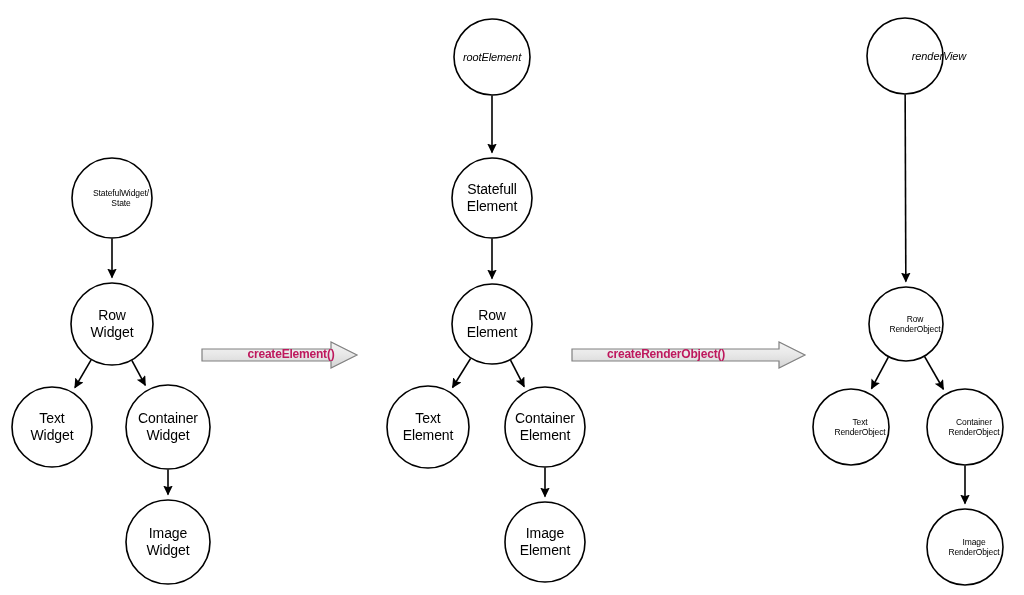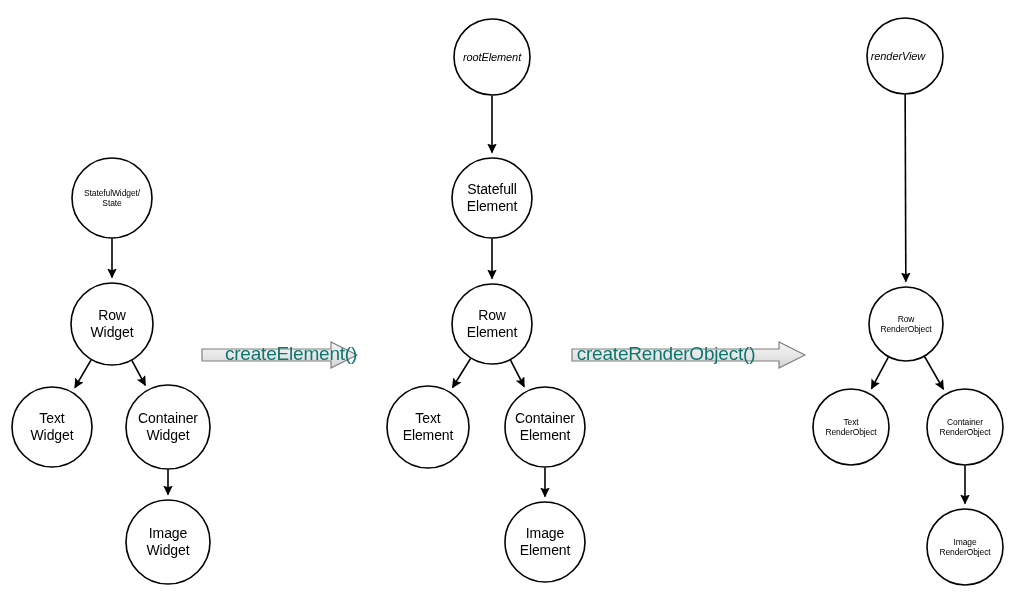--- a/index.html
+++ b/index.html
@@ -42,27 +42,27 @@
     color: #000000;
     font-family: "Liberation Sans", sans-serif;
     line-height: 1.18;
     transform: translate(-50%, -50%);
     white-space: pre-line;
     pointer-events: none;
     letter-spacing: -0.1px;
   }
   .size-lg { font-size: 14px; }
   .size-md { font-size: 11px; font-style: italic; }
-  .size-sm { font-size: 8.5px; }
+  .size-sm { font-size: 8.5px; margin-left: 9px; }
   .arrow-label {
     position: absolute;
     transform: translate(-50%, -50%);
-    font-size: 19px;
-    font-weight: normal;
-    color: #0f766e;
+    font-size: 12px;
+    font-weight: bold;
+    color: #be185d;
     font-family: "Liberation Sans", sans-serif;
     white-space: nowrap;
     letter-spacing: -0.2px;
   }
 </style>
 </head>
 <body>
 
 <div id="canvas">
   <svg class="layer" id="svg-layer" viewBox="0 0 1024 595" xmlns="http://www.w3.org/2000/svg">
@@ -129,21 +129,21 @@
       <div class="node-label size-lg" style="left: 492px; top: 198px;">Statefull
 Element</div>
       <div class="node-label size-lg" style="left: 492px; top: 324px;">Row
 Element</div>
       <div class="node-label size-lg" style="left: 428px; top: 427px;">Text
 Element</div>
       <div class="node-label size-lg" style="left: 545px; top: 427px;">Container
 Element</div>
       <div class="node-label size-lg" style="left: 545px; top: 542px;">Image
 Element</div>
-      <div class="node-label size-md" style="left: 898px; top: 56px;">renderView</div>
+      <div class="node-label size-md" style="left: 939px; top: 56px;">renderView</div>
       <div class="node-label size-sm" style="left: 906px; top: 324px;">Row
 RenderObject</div>
       <div class="node-label size-sm" style="left: 851px; top: 427px;">Text
 RenderObject</div>
       <div class="node-label size-sm" style="left: 965px; top: 427px;">Container
 RenderObject</div>
       <div class="node-label size-sm" style="left: 965px; top: 547px;">Image
 RenderObject</div>
       <div class="arrow-label" style="left: 291px; top: 354px;">createElement()</div>
       <div class="arrow-label" style="left: 666px; top: 354px;">createRenderObject()</div>

